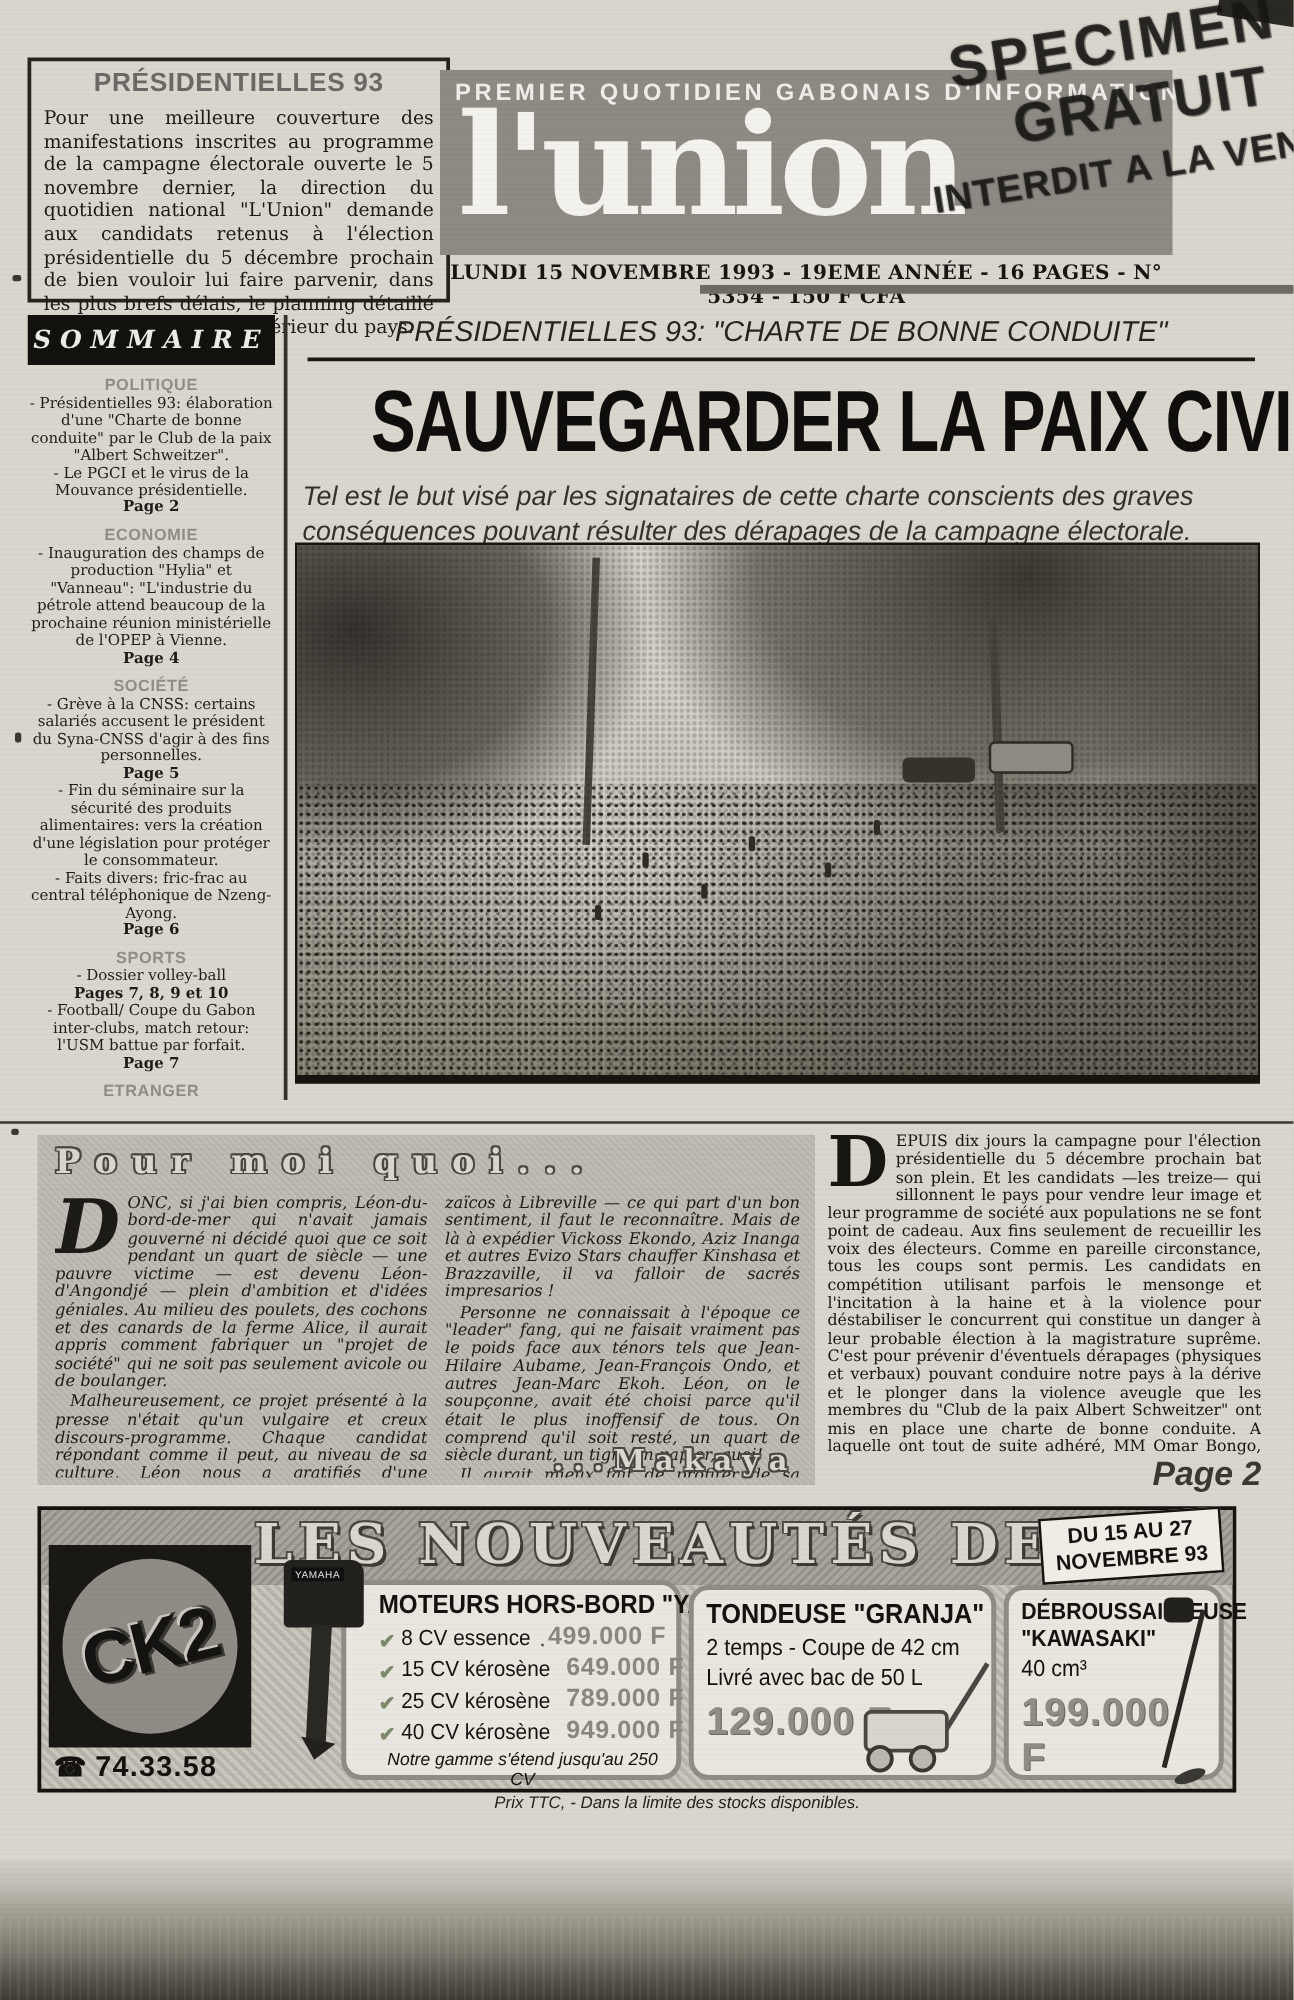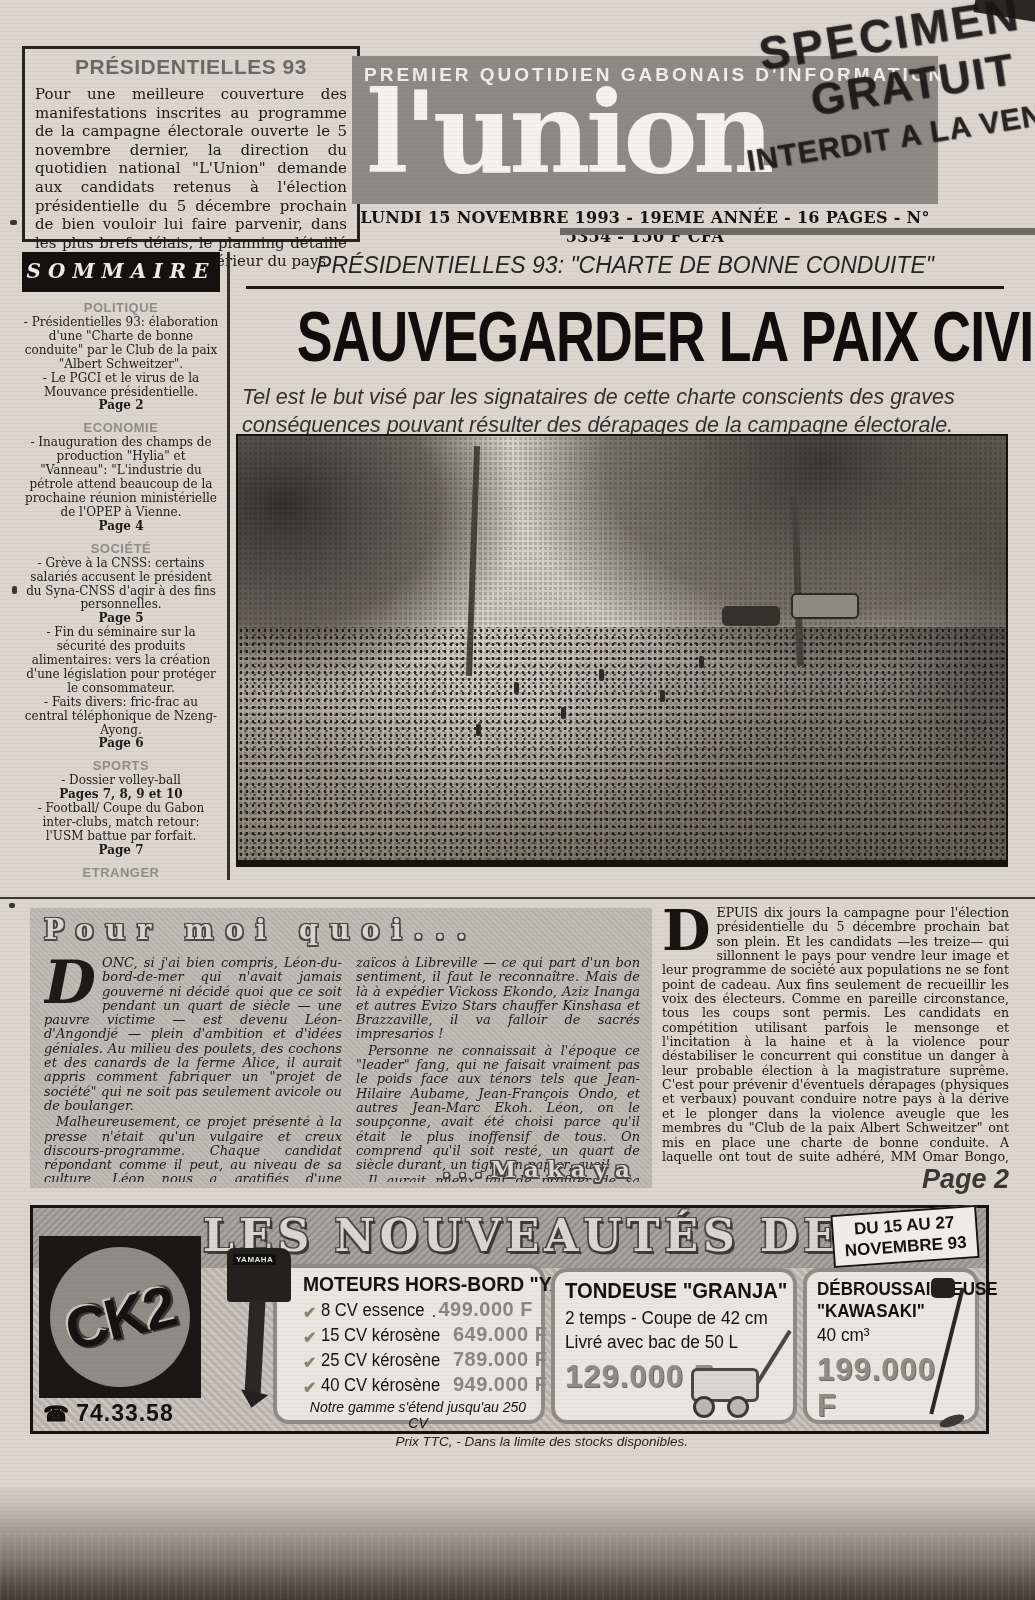--- a/index.html
+++ b/index.html
@@ -95,21 +95,21 @@
   .ad-datebox{position:absolute;right:8px;top:2px;background:#efece5;border:2.5px solid #15130f;transform:rotate(-4deg);
     font-family:"Liberation Sans",sans-serif;font-weight:bold;font-size:17px;text-align:center;padding:3px 10px;line-height:1.25;color:#14120e;z-index:6;}
   .ck2-logo{position:absolute;left:6px;top:28px;width:162px;height:162px;background:#191815;display:flex;align-items:center;justify-content:center;}
   .ck2-circle{width:140px;height:140px;border-radius:50%;background:#8f8c85;display:flex;align-items:center;justify-content:center;}
   .ck2-text{font-family:"Liberation Sans",sans-serif;font-weight:900;font-size:58px;transform:rotate(-14deg);color:#141311;
     text-shadow:-2px -2px 0 #c9c6bf,2px -2px 0 #3a3833,2px 2px 0 #3a3833;letter-spacing:-2px;}
   .ad-phone{position:absolute;left:10px;top:192px;width:200px;font-family:"Liberation Sans",sans-serif;font-weight:900;font-size:23px;color:#14120e;letter-spacing:1px;}
   .ph-icon{font-size:21px;margin-right:6px;}
   .motor{position:absolute;left:176px;top:40px;width:96px;height:176px;z-index:4;}
   .motor-head{position:absolute;left:18px;top:0;width:64px;height:54px;background:#23211d;border-radius:6px 10px 4px 4px;}
-  .motor-label{position:absolute;left:6px;top:6px;background:#101010;color:#e8e5df;font-family:"Liberation Sans",sans-serif;font-weight:bold;font-size:8px;padding:1px 3px;letter-spacing:0.5px;}
+  .motor-label{position:absolute;left:6px;top:6px;background:#101010;color:#e8e5df;font-family:"Liberation Sans",sans-serif;font-weight:normal;font-size:8px;padding:1px 3px;letter-spacing:0.5px;}
   .motor-shaft{position:absolute;left:38px;top:52px;width:16px;height:96px;background:#2a2823;transform:rotate(3deg);}
   .motor-prop{position:absolute;left:30px;top:144px;width:0;height:0;border-top:16px solid #23211d;border-left:14px solid transparent;border-right:14px solid transparent;transform:rotate(12deg);}
   .ad-panel{position:absolute;background:#e9e6df;border:4px solid #8f8c85;border-radius:16px;box-sizing:border-box;}
   .panel-yamaha{left:240px;top:56px;width:272px;height:160px;padding:4px 8px 2px 26px;}
   .panel-title{font-family:"Liberation Sans",sans-serif;font-weight:bold;color:#14120e;transform:scaleX(0.92);transform-origin:left;white-space:nowrap;}
   .panel-yamaha .panel-title{font-size:21px;margin:0 0 2px;}
   .yrow{display:flex;align-items:flex-end;margin:2px 0;}
   .chk{color:#7d8a6d;font-size:16px;font-weight:bold;margin-right:5px;line-height:1;}
   .ylabel{font-family:"Liberation Sans",sans-serif;font-size:17.5px;color:#14120e;white-space:nowrap;transform:scaleX(0.95);transform-origin:left;}
   .dots{flex:1;border-bottom:2px dotted #55534d;margin:0 3px 4px;}

